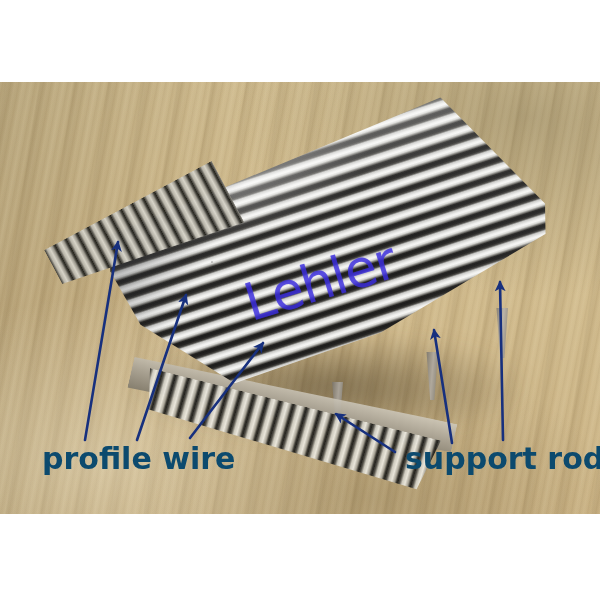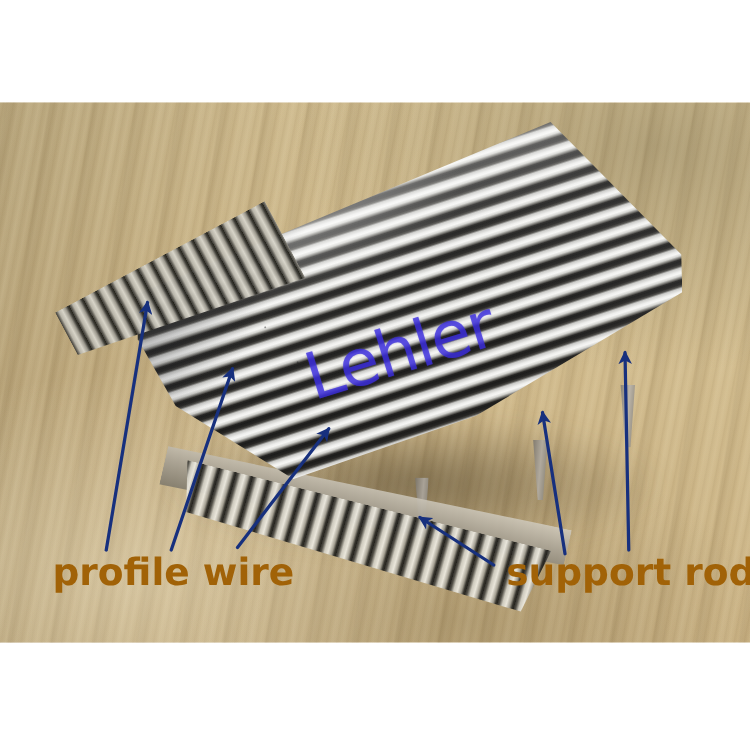--- a/index.html
+++ b/index.html
@@ -147,21 +147,21 @@
     text-shadow:0 0 1px rgba(60,46,220,0.45);
     white-space:nowrap;
   }
 
   
   #annotations{position:absolute;left:0;top:0;width:600px;height:600px;pointer-events:none;}
   .label{
     position:absolute;
     font-family:"DejaVu Sans",sans-serif;
     font-weight:bold;font-size:30px;
-    color:#a16207;white-space:nowrap;
+    color:#0c4a6e;white-space:nowrap;
   }
   #label-profile-wire{left:42px;top:441px;}
   #label-support-rod{left:374px;top:441px;margin-left:31px;}
 </style>
 </head>
 <body>
 
 <div id="stage">
 
   <div id="photo">

